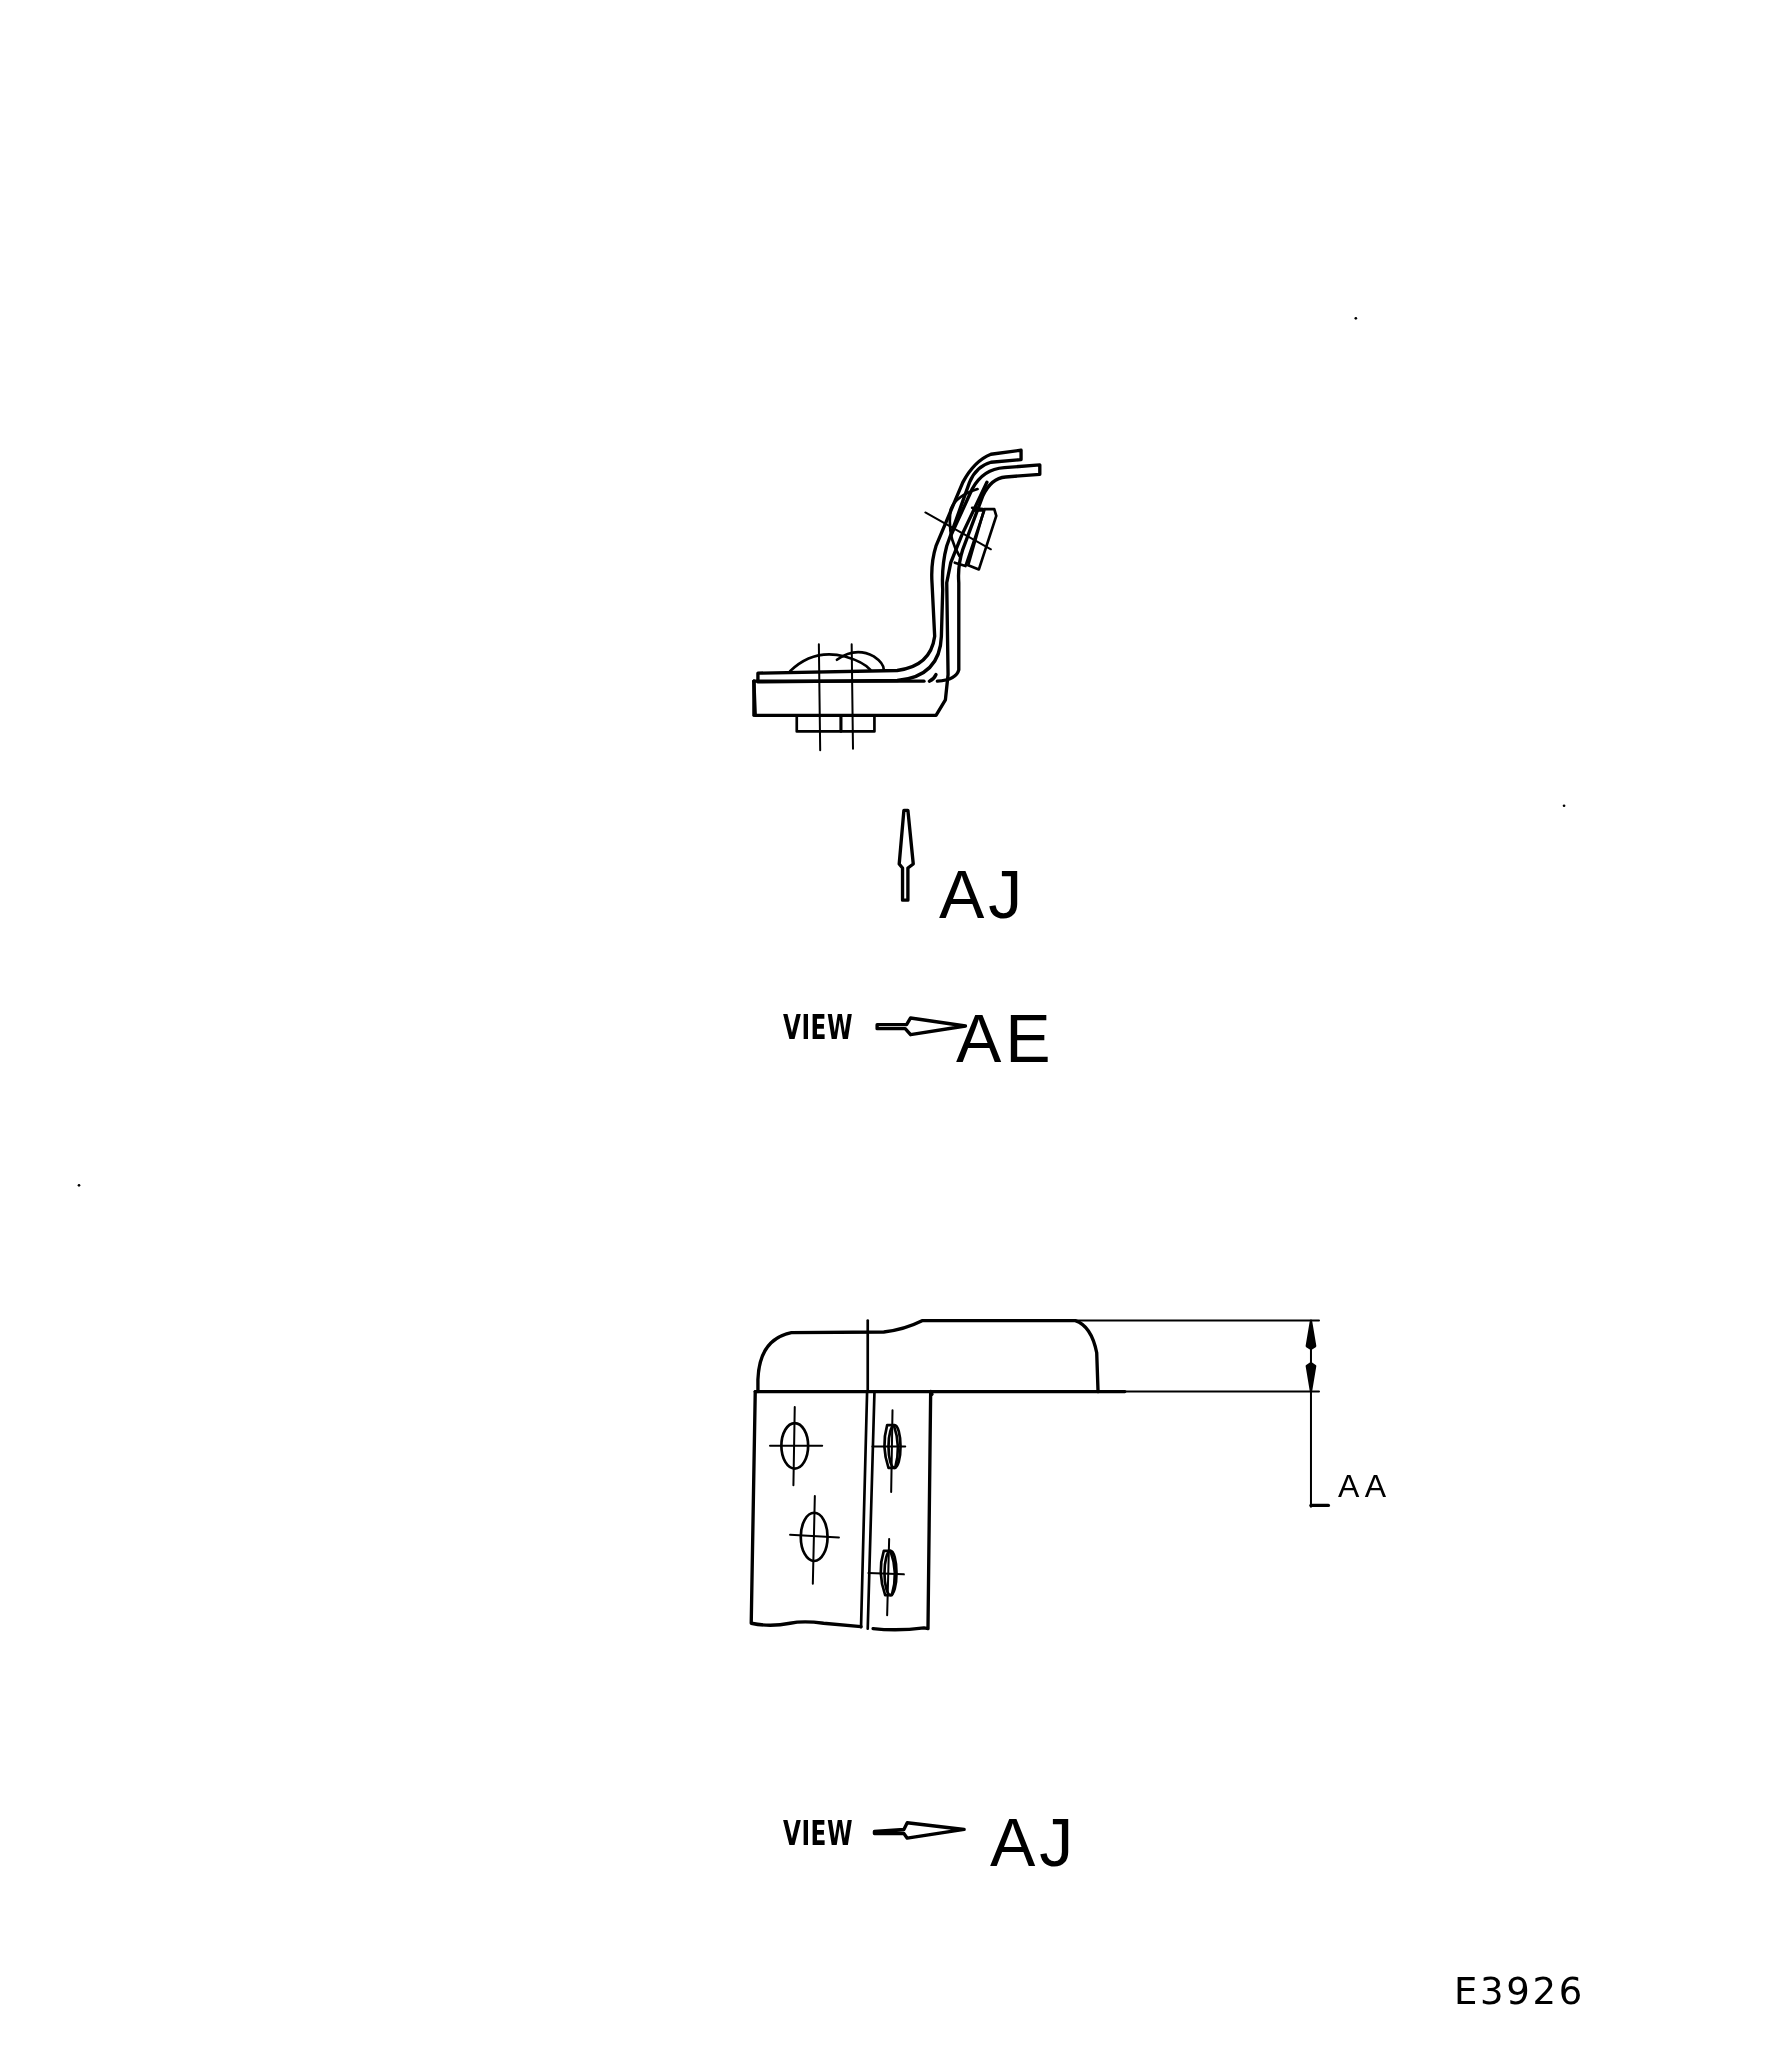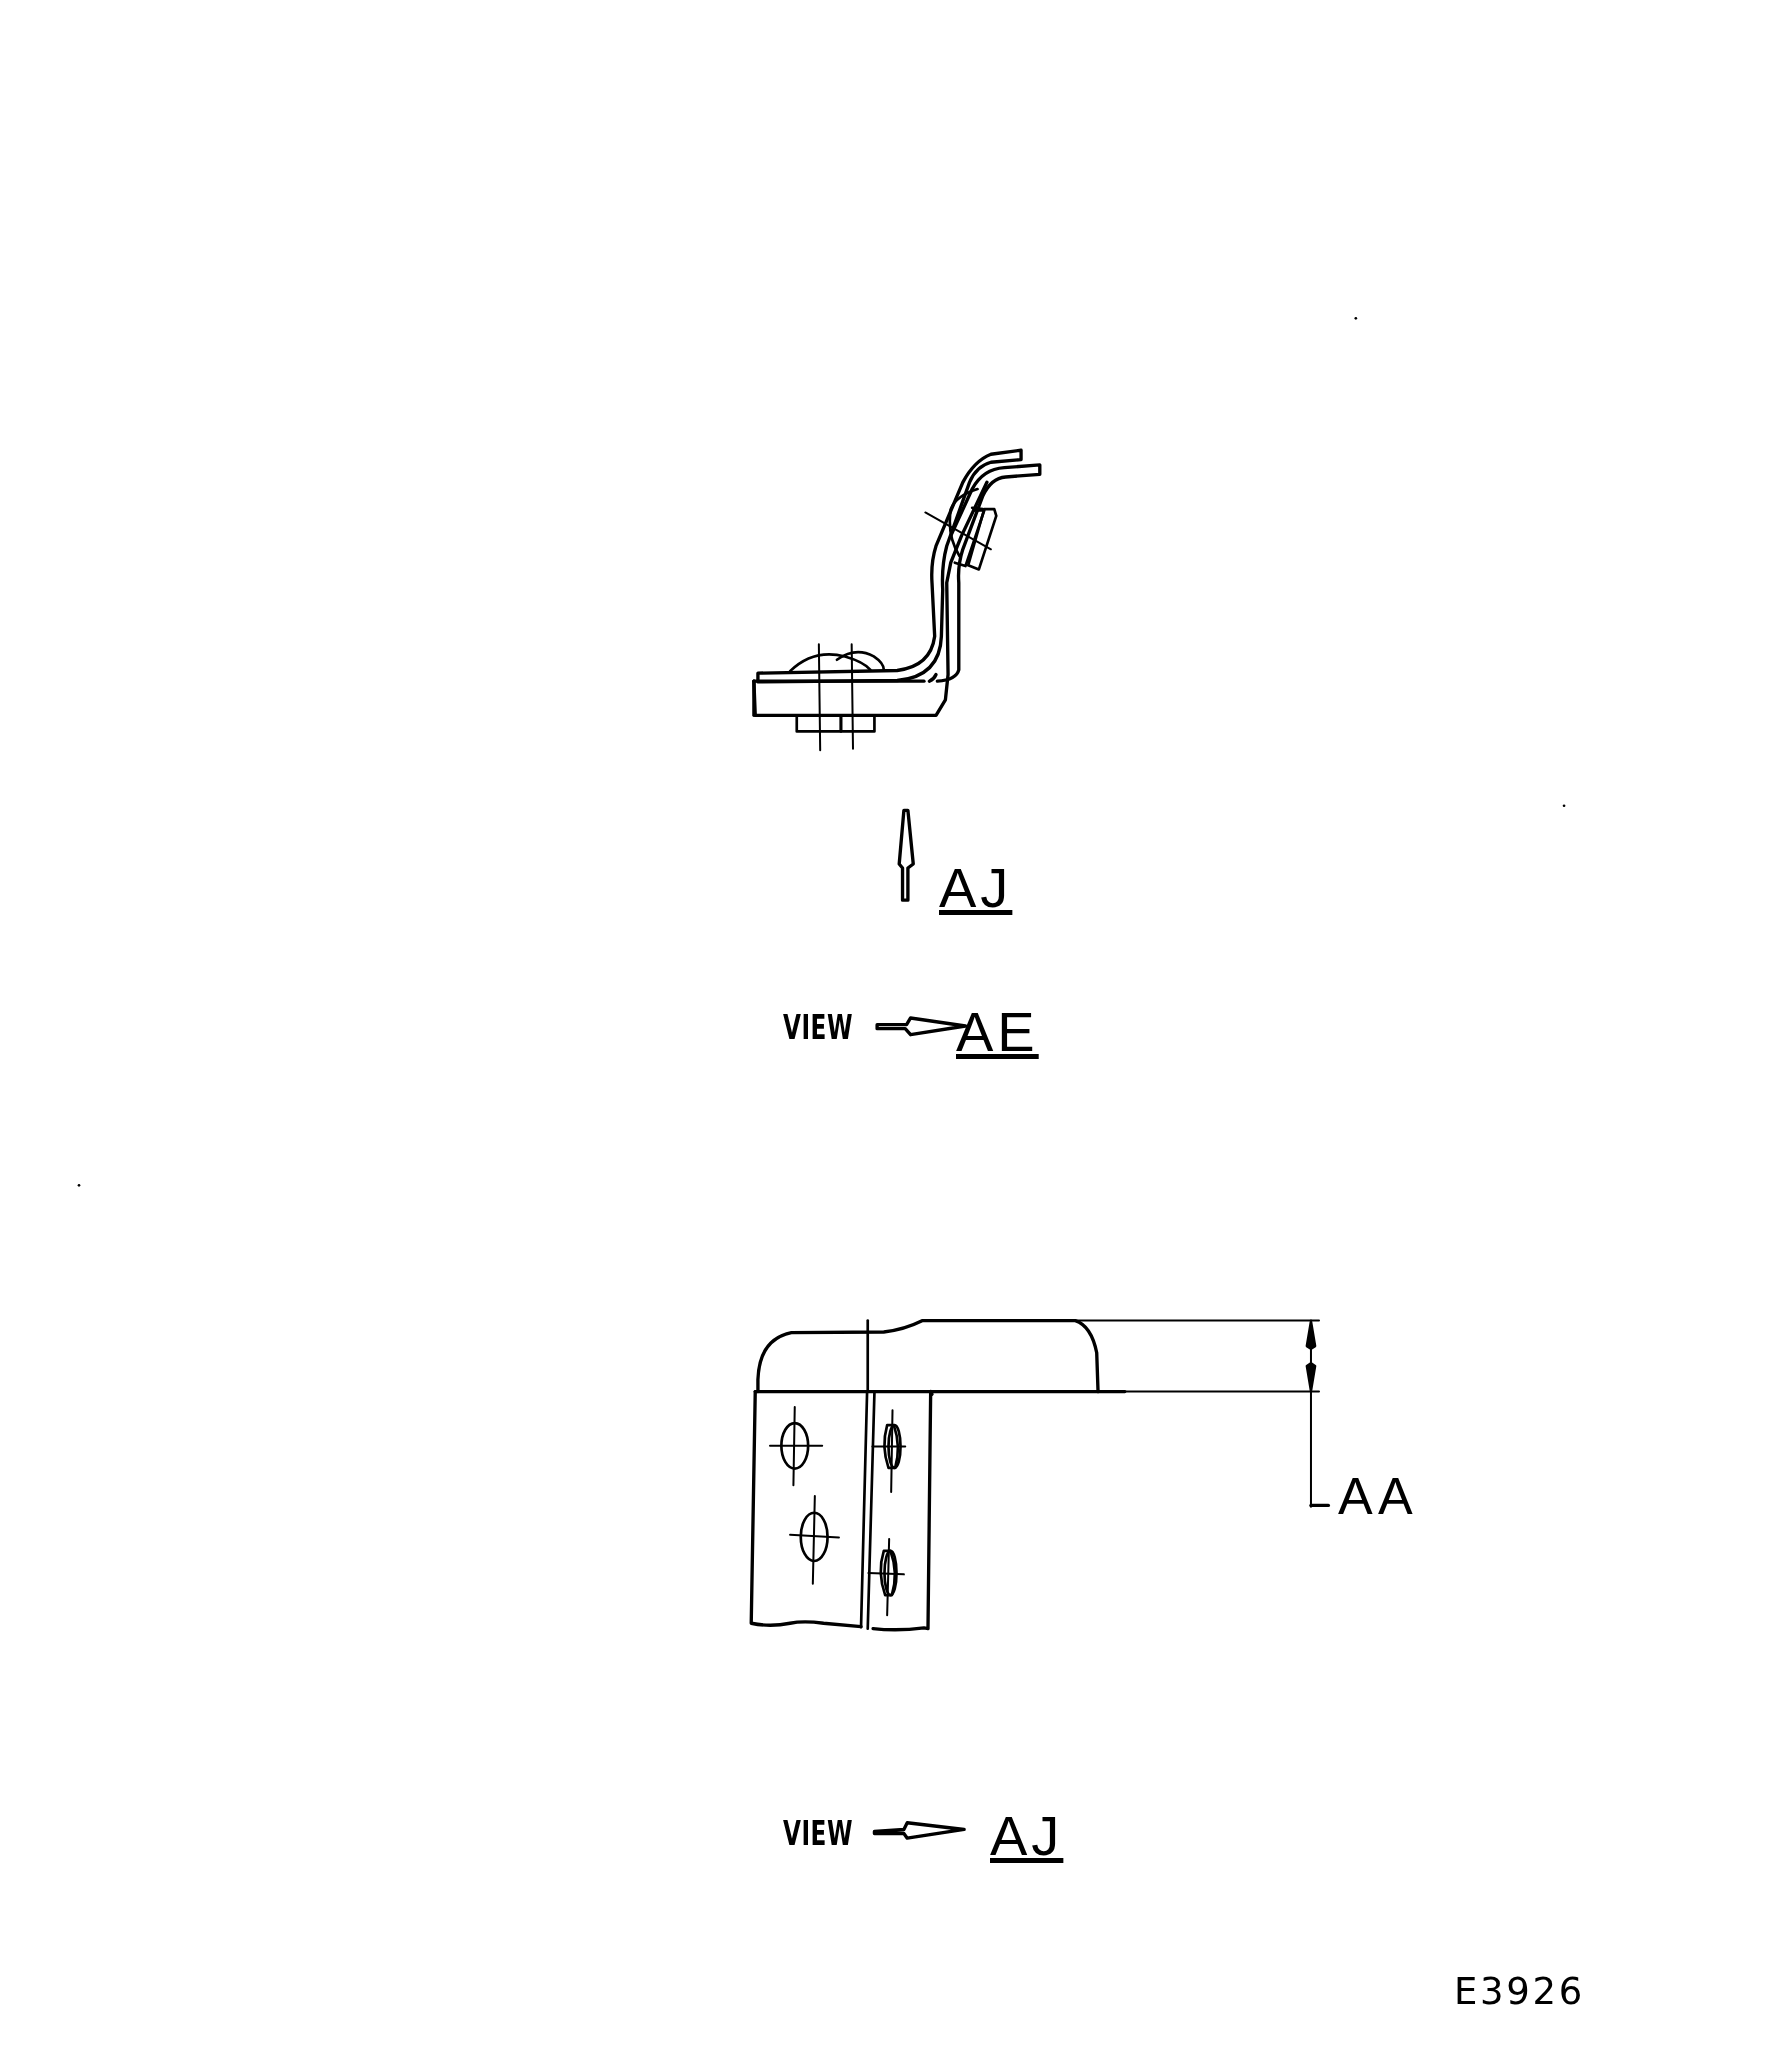--- a/index.html
+++ b/index.html
@@ -1,21 +1,21 @@
 <!DOCTYPE html>
 <html style="font-size:10.7px"><head>
 <meta charset="utf-8">
 <style>
   html,body{margin:0;padding:0;background:#ffffff;}
   body{width:1783px;height:2046px;position:relative;overflow:hidden;font-family:"Liberation Sans","DejaVu Sans",sans-serif;color:#000;}
   svg.art{position:absolute;left:0;top:0;width:1783px;height:2046px;}
   .lbl{position:absolute;color:#000;white-space:nowrap;line-height:1;}
   .view-word{font-family:"DejaVu Sans Condensed","DejaVu Sans",sans-serif;font-size:33px;font-weight:bold;letter-spacing:0.7px;transform:scaleX(0.78);transform-origin:left top;}
-  .view-id{font-size:56px;font-weight:normal;letter-spacing:4px;text-decoration:underline;}
-  .dim{font-size:52px;letter-spacing:5.4px;}
+  .view-id{font-size:68px;font-weight:normal;letter-spacing:4px;}
+  .dim{font-size:32px;letter-spacing:5.4px;}
   .fig{font-family:"DejaVu Sans","Liberation Sans",sans-serif;font-size:37px;letter-spacing:2.7px;}
 </style>
 </head>
 <body>
 
 <svg class="art" viewBox="0 0 2663 3055" xmlns="http://www.w3.org/2000/svg" fill="none" stroke="#000" stroke-linecap="round" stroke-linejoin="round">
 
   <g stroke-width="5">
 
     <path d="M1126 1017 L1128 1068 L1398 1068 L1412 1045 L1416 1007 L1414 870 L1420 840 L1436 800 L1474 720"></path>

